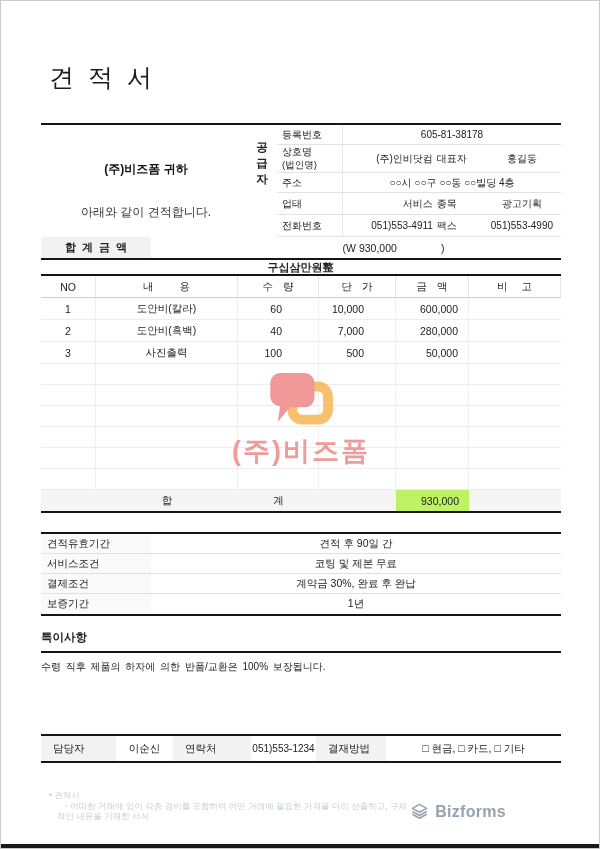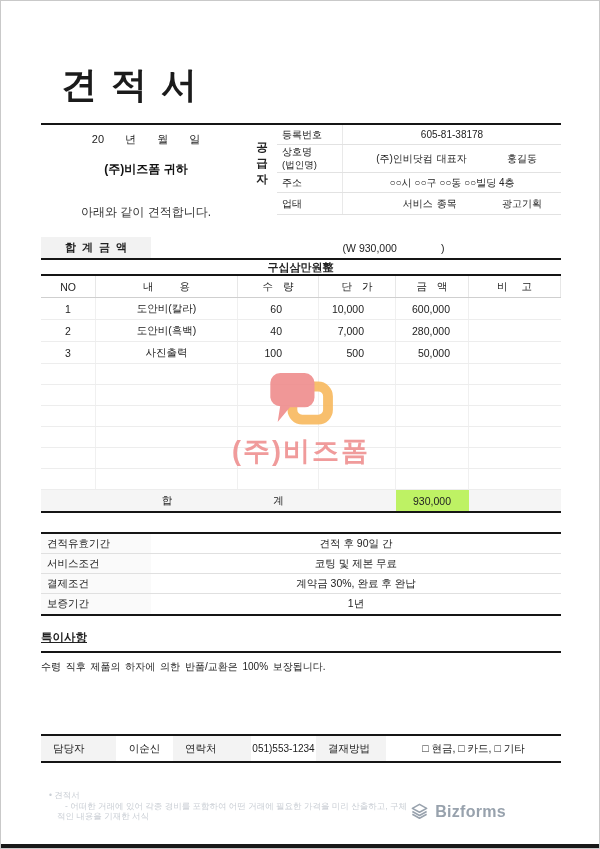--- a/index.html
+++ b/index.html
@@ -3,21 +3,21 @@
 <meta charset="utf-8">
 <style>
   * { margin:0; padding:0; box-sizing:border-box; }
   html,body { background:#fff; }
   body { font-family:"Liberation Sans","DejaVu Sans",sans-serif; color:#222; }
   .page { position:relative; width:600px; height:849px; background:#fff;
           border:1px solid #c9c9c9; overflow:hidden; }
   .content { position:absolute; left:40px; top:0; width:520px; height:100%; }
 
   
-  .title { position:absolute; left:20px; top:60px; font-size:36px; font-weight:bold;
+  .title { position:absolute; left:8px; top:60px; font-size:25px; font-weight:normal;
            letter-spacing:14px; color:#1b1b1b; }
 
   
   .dj { text-align:justify; text-align-last:justify; display:block; width:100%; }
 
   
   .hdr { position:absolute; top:122px; left:0; width:520px; height:114px;
          border-top:2px solid #151515; display:flex; }
   .hdr-left { position:relative; width:210px; height:100%; }
   .date-line { position:absolute; top:7px; left:0; width:100%; text-align:center;
@@ -58,21 +58,21 @@
   .irow { display:flex; align-items:stretch; border-bottom:1px solid #ededed; height:22px; }
   .irow.head { border-bottom:1px solid #cfcfcf; font-size:10.5px; color:#1d1d1d; }
   .irow.empty { height:21px; }
   .icell { display:flex; align-items:center; justify-content:center; font-size:10.5px;
            border-right:1px solid #f0f0f0; }
   .irow.head .icell { border-right:1px solid #e7e7e7; }
   .icell:last-child { border-right:none; }
   .w-no{width:55px;} .w-desc{width:142px;} .w-qty{width:81px;}
   .w-unit{width:77px;} .w-amt{width:73px;} .w-note{flex:1;}
   .num { justify-content:flex-end; }
-  .c-qty{padding-right:36px;} .c-unit{padding-right:31px;} .c-amt{padding-right:18px;}
+  .c-qty{padding-right:36px;} .c-unit{padding-right:31px;} .c-amt{padding-right:10px;}
   .ls-desc{letter-spacing:26px;text-indent:26px;} .ls-md{letter-spacing:10px;text-indent:10px;}
   .ls-note{letter-spacing:14px;text-indent:14px;}
   .sum-row { display:flex; align-items:stretch; height:23px; background:#f5f5f5;
              border-bottom:2px solid #151515; }
   .sum-row .icell { border-right:none; }
   .sum-row .w-amt { background:#bef264; }
 
   
   .wm { position:absolute; top:372px; left:0; width:520px; text-align:center;
         pointer-events:none; opacity:.9; }
@@ -82,21 +82,21 @@
   
   .cond { position:absolute; top:531px; left:0; width:520px;
           border-top:2px solid #151515; border-bottom:2px solid #151515; }
   .crow { display:flex; align-items:stretch; height:20px; border-bottom:1px solid #e0e0e0; }
   .crow:last-child { border-bottom:none; }
   .clabel { width:110px; background:#fafafa; display:flex; align-items:center; padding:0 6px; }
   .clabel .dj { font-size:10.5px; }
   .cval { flex:1; display:flex; align-items:center; justify-content:center; font-size:10.5px; }
 
   
-  .sp-title { position:absolute; top:629px; left:0; font-size:11.5px; font-weight:bold;text-decoration:underline; }
+  .sp-title { position:absolute; top:629px; left:0; font-size:11.5px; font-weight:bold; }
   .sp-box { position:absolute; top:650px; left:0; width:520px; border-top:2px solid #151515; }
   .sp-note { padding-top:7px; font-size:10px; color:#222; word-spacing:2px; }
 
   
   .contact { position:absolute; top:733px; left:0; width:520px; height:29px;
              border-top:2px solid #151515; border-bottom:2px solid #151515;
              display:flex; align-items:stretch; }
   .ct-label { background:#f3f3f3; display:flex; align-items:center; padding:0 12px; }
   .ct-label .dj { font-size:10.5px; }
   .ct-val { display:flex; align-items:center; justify-content:center; font-size:10.5px;
@@ -118,21 +118,20 @@
 </head>
 <body>
 
 <div class="page">
   <div class="content">
 
     <div class="title">견적서</div>
 
     <div class="hdr">
       <div class="hdr-left">
-        <div class="date-line">20 년 월 일</div>
         <div class="to-line">(주)비즈폼 귀하</div>
         <div class="greet-line">아래와 같이 견적합니다.</div>
       </div>
 
       <div class="sup">
         <div class="sup-side">공급자</div>
         <div class="sup-rows">
 
           <div class="srow" style="height:20px">
             <div class="slabel">
@@ -172,20 +171,32 @@
             </div>
             <div class="sval">
               <span class="v1">서비스</span>
               <span class="mlab">
                   <span class="dj">종목</span>
                 </span>
               <span class="v2">광고기획</span>
             </div>
           </div>
 
+          <div class="srow" style="height:22px">
+            <div class="slabel">
+              <span class="dj">전화번호</span>
+            </div>
+            <div class="sval">
+              <span class="v1">051)553-4911</span>
+              <span class="mlab">
+                  <span class="dj">팩스</span>
+                </span>
+              <span class="v2">051)553-4990</span>
+            </div>
+          </div>
 
         </div>
       </div>
     </div>
 
     <div class="total-row">
       <div class="total-label">합계금액</div>
       <div class="total-val">
         <span class="t-kor">구십삼만원整</span>
         <span class="t-fig">(W 930,000</span>

